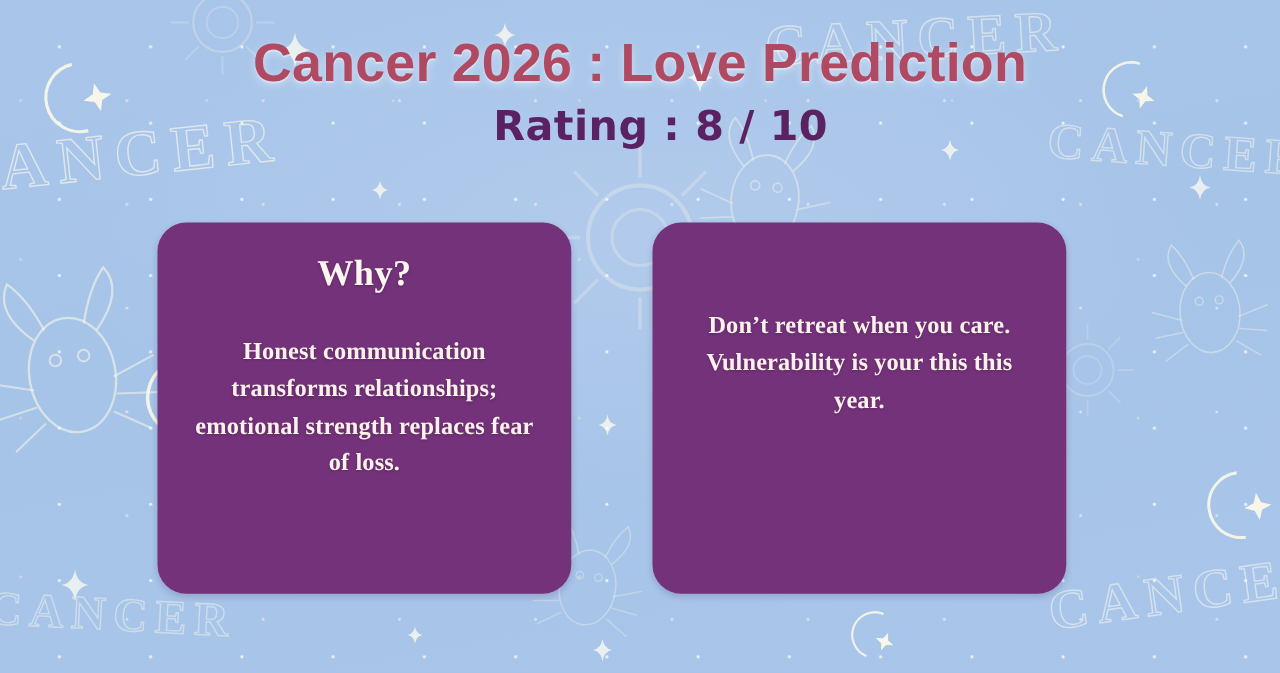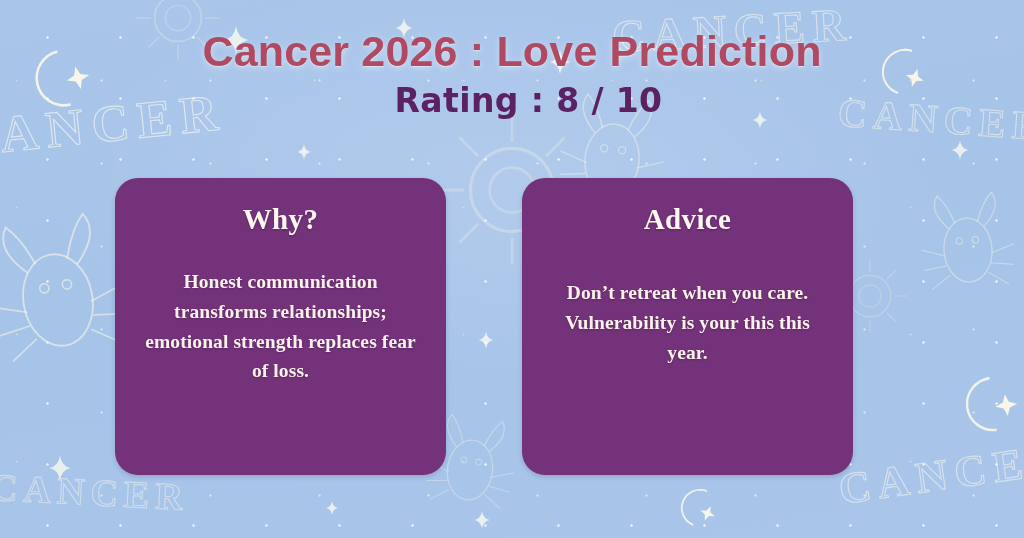--- a/index.html
+++ b/index.html
@@ -113,20 +113,21 @@
 
   .card {
     width: 331px;
     height: 297px;
     background: #733279;
     border-radius: 23px;
     padding: 26px 22px 20px 22px;
     text-align: center;
     color: #fdf4ee;
     box-shadow: 0 2px 5px rgba(60,20,70,0.18);
+    margin-left: 11px;
   }
 
   .card-title {
     font-family: "Liberation Serif", serif;
     font-weight: 700;
     font-size: 29px;
     line-height: 1.1;
     color: #fdf6ef;
     letter-spacing: 0.012em;
     text-shadow: 0 1px 2px rgba(50,14,58,0.35);
@@ -228,18 +229,17 @@
   </div>
 
   <div class="cards">
 
     <div class="card card-left">
       <div class="card-title">Why?</div>
       <div class="card-body">Honest communication transforms relationships; emotional strength replaces fear of loss.</div>
     </div>
 
     <div class="card card-right">
-      <div class="card-title">Advice</div>
       <div class="card-body">Don’t retreat when you care. Vulnerability is your this this year.</div>
     </div>
 
   </div>
 </div>
 
 </body></html>

